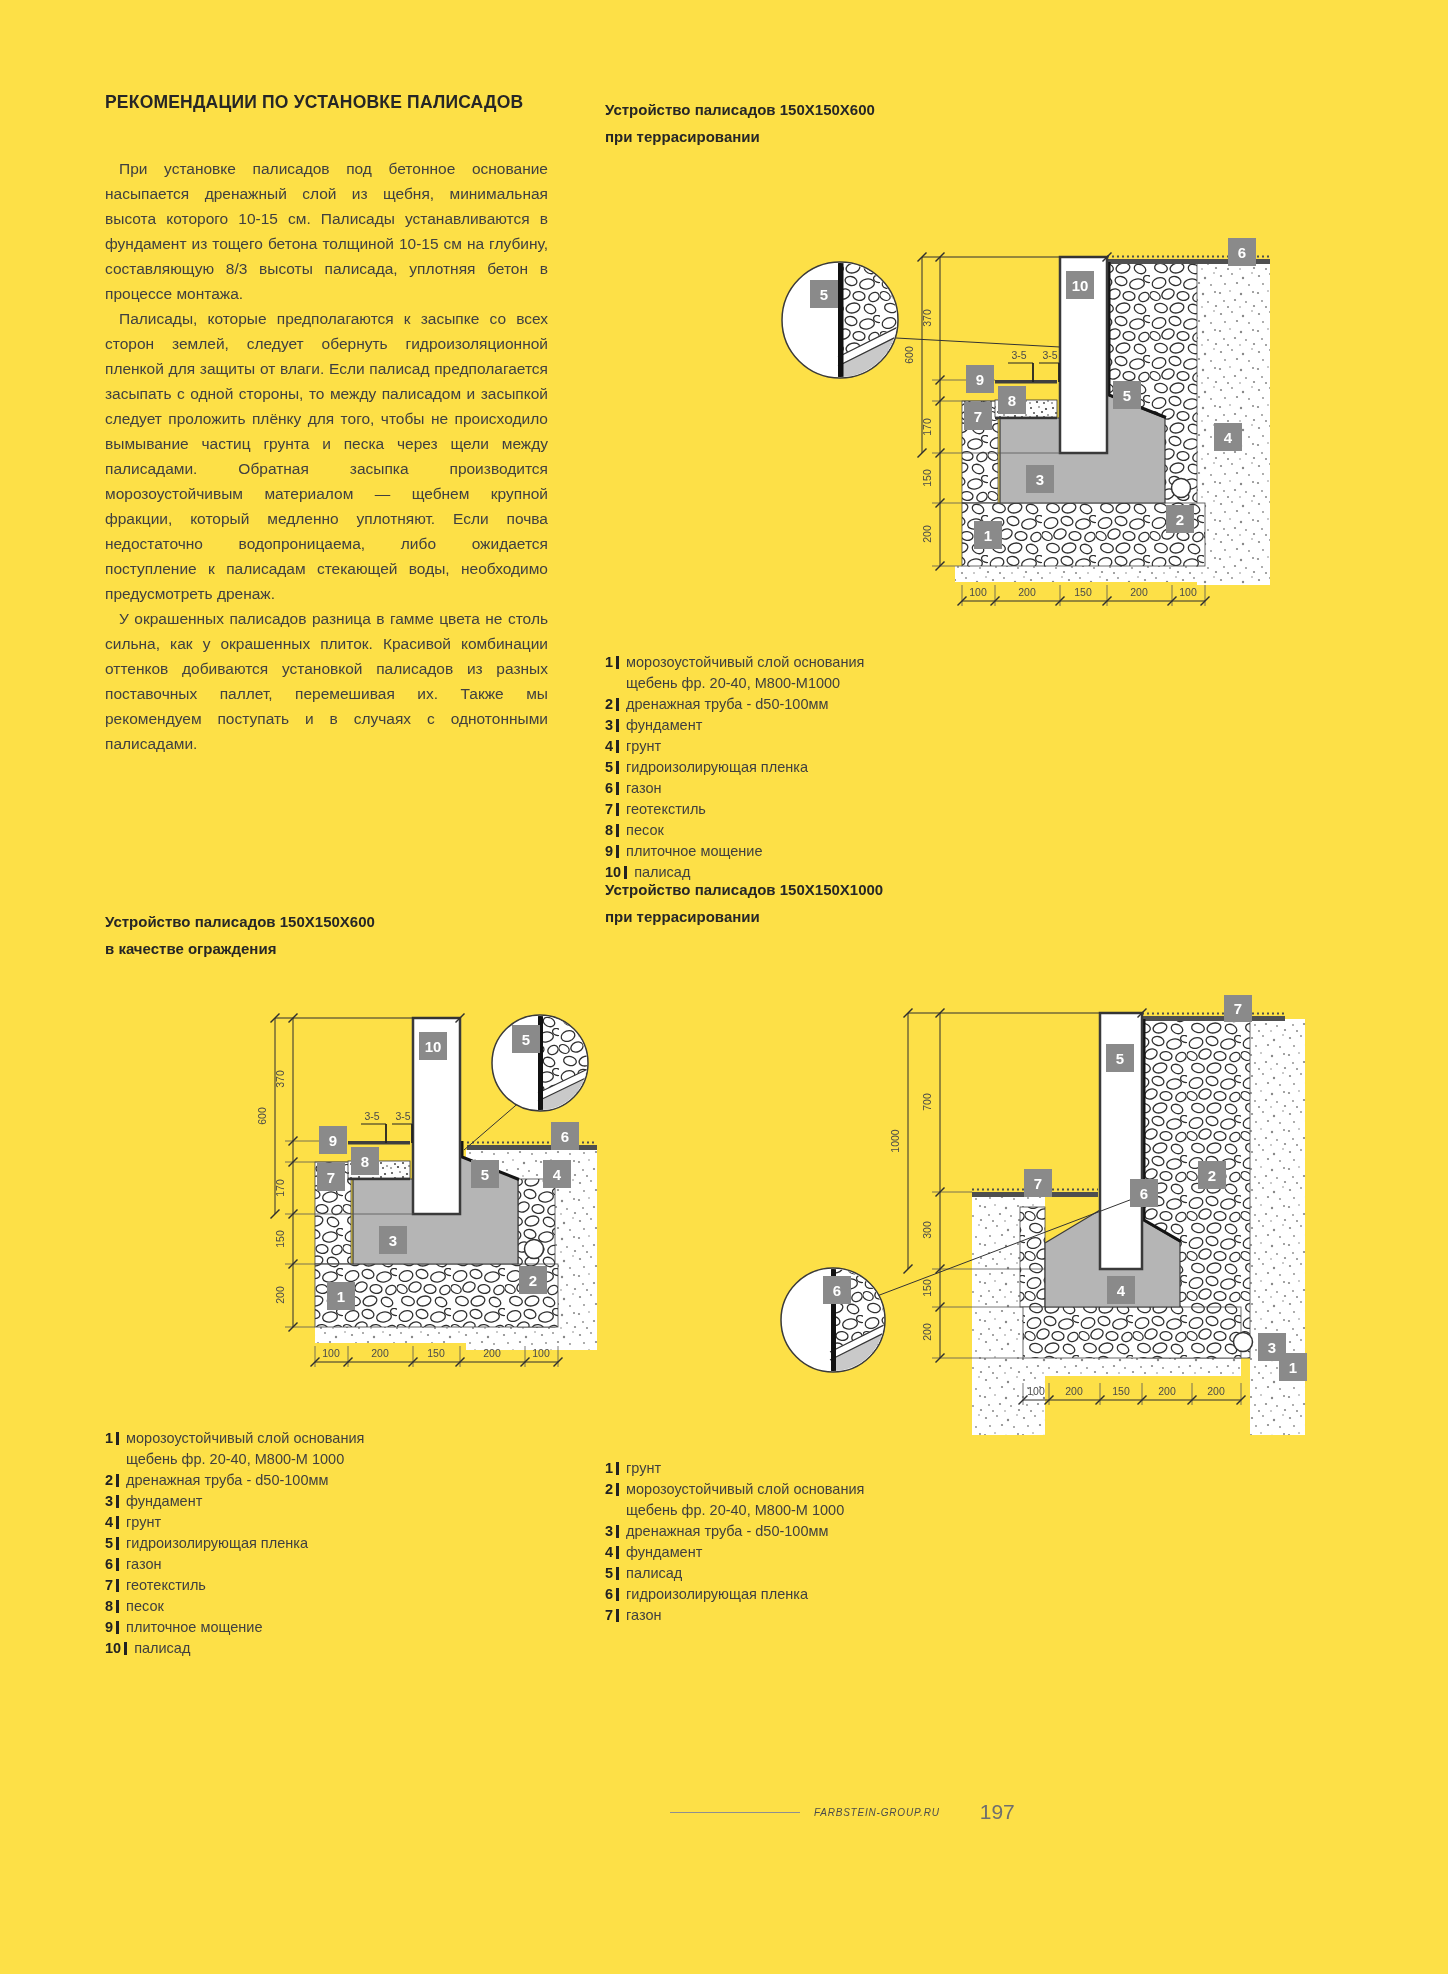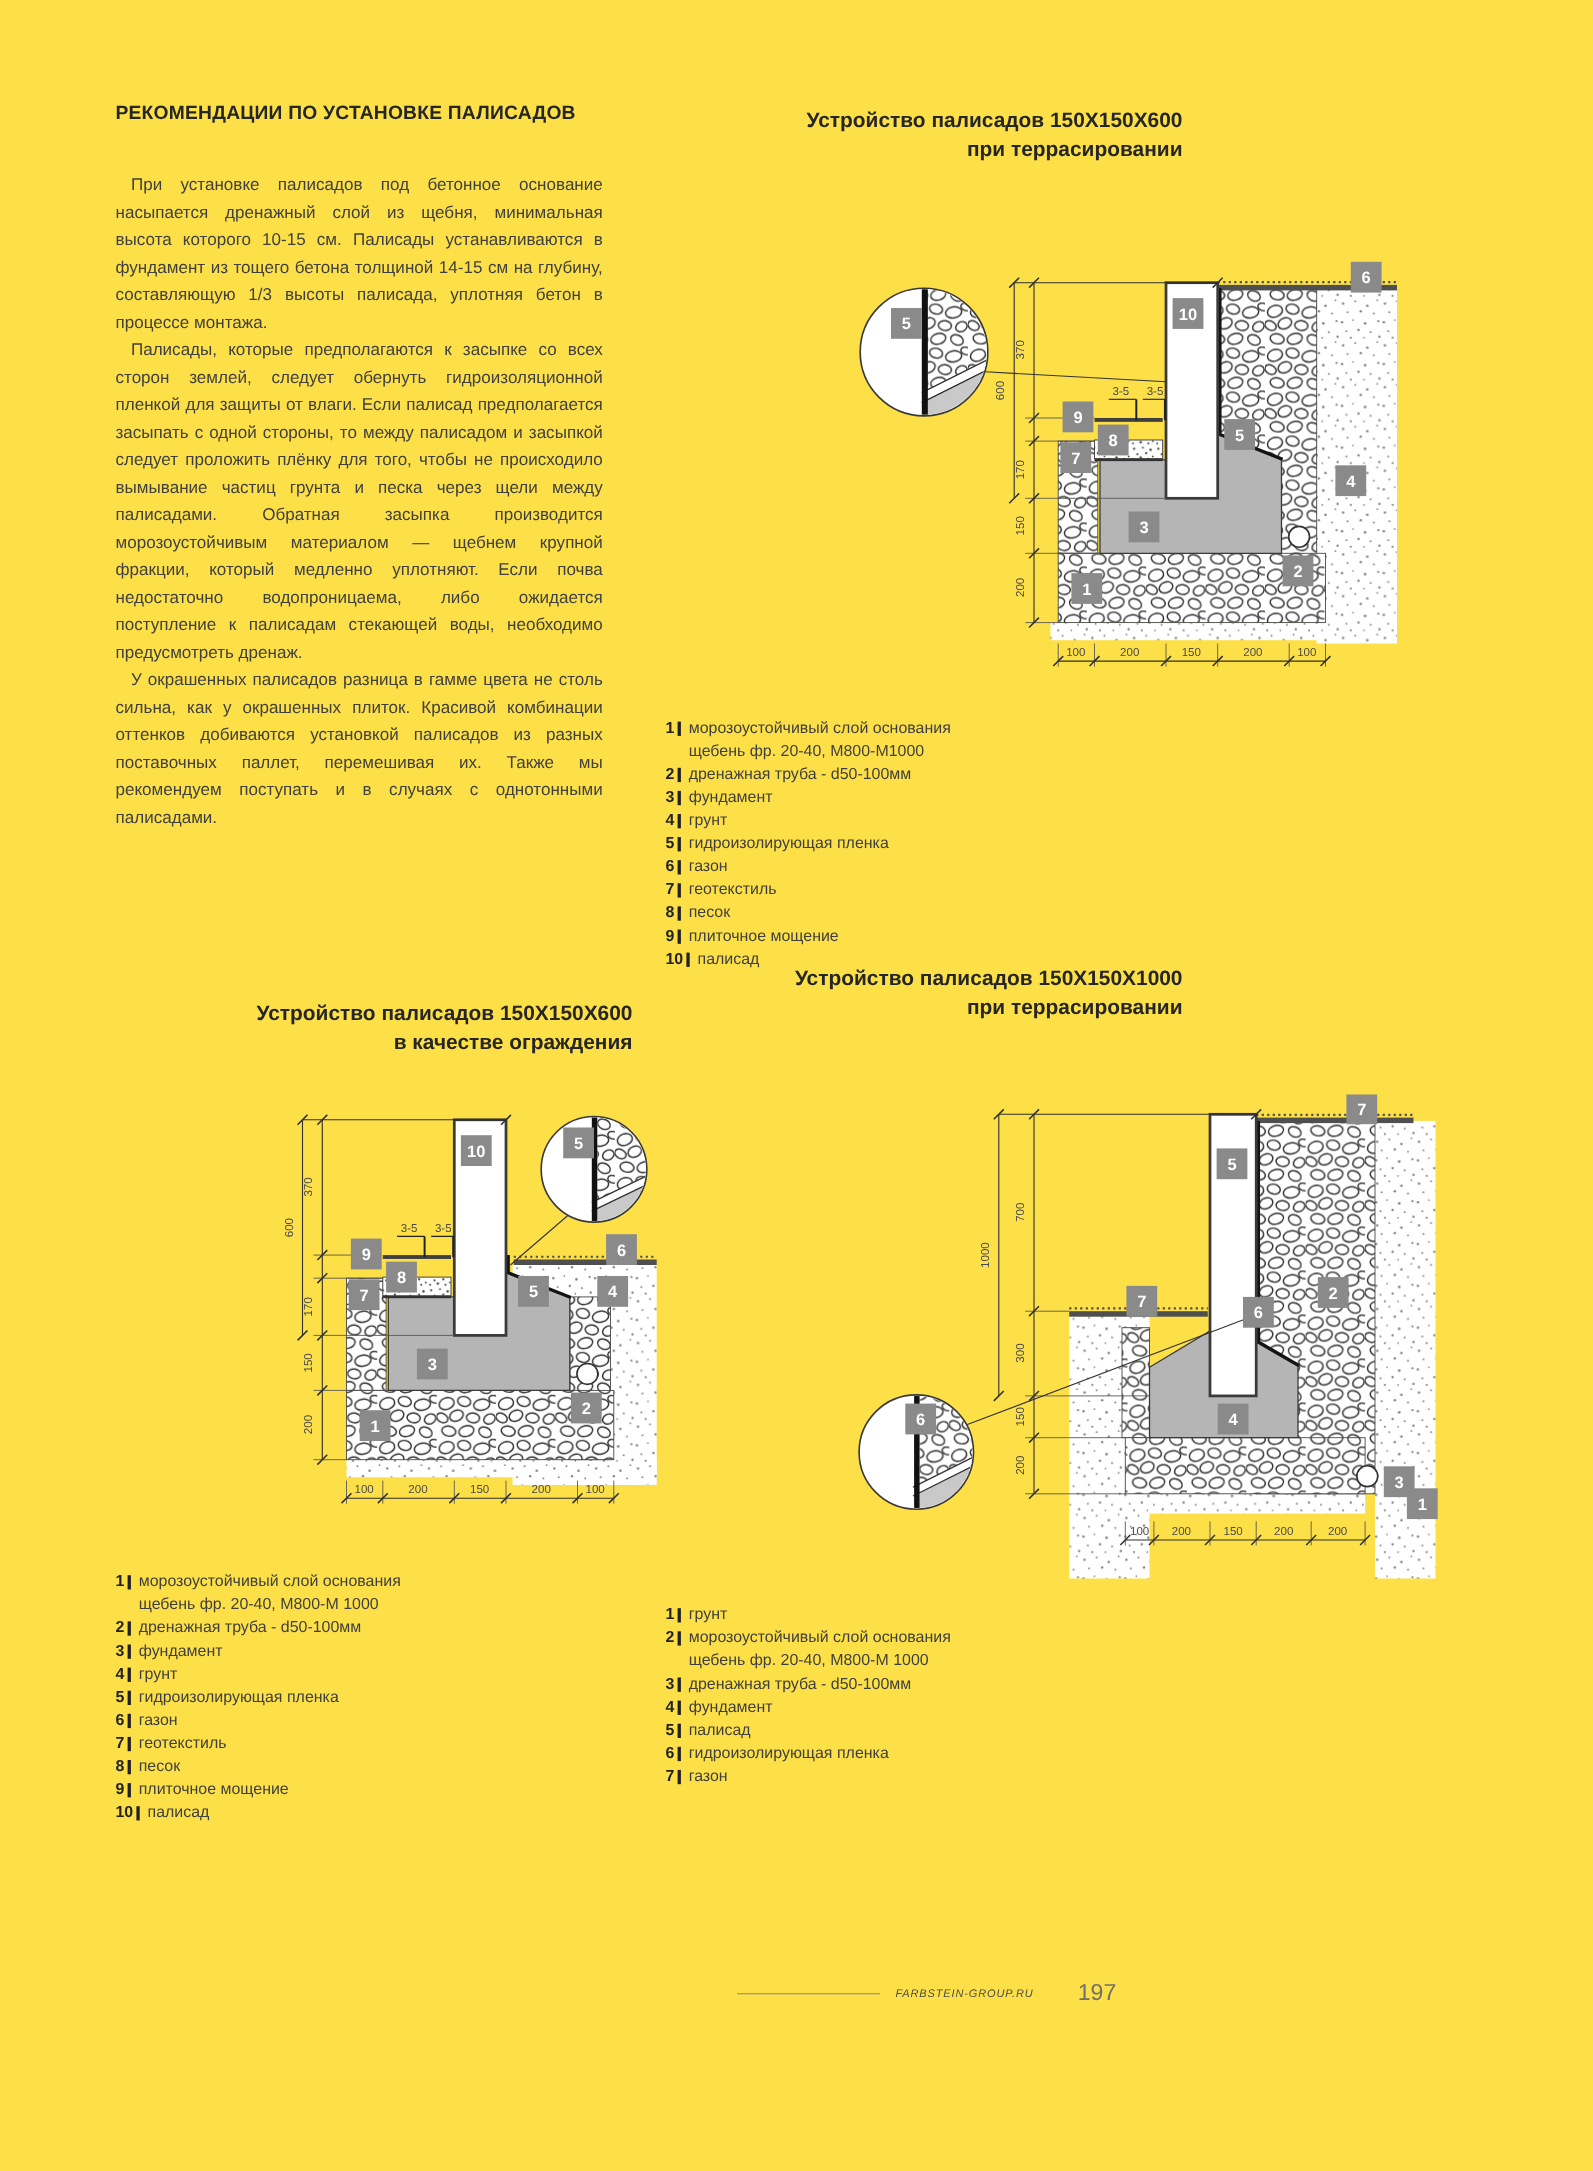--- a/index.html
+++ b/index.html
@@ -1,21 +1,21 @@
 <!DOCTYPE html>
 <html><head>
 <meta charset="utf-8">
 <style>
   html,body{margin:0;padding:0;background:#e8e8e8;}
   .page{position:relative;width:1448px;height:1974px;background:#fde047;margin:0 auto;
         font-family:"Liberation Sans","DejaVu Sans",sans-serif;color:#3c3c3c;overflow:hidden;}
   .abs{position:absolute;}
   .head{font-size:17.5px;font-weight:bold;color:#262626;letter-spacing:.2px;margin:0;}
   .article p{margin:0;text-indent:14px;text-align:justify;font-size:15.5px;line-height:25px;color:#404040;}
-  .dtitle{font-size:19px;font-weight:bold;color:#262626;line-height:27px;text-align:right;}
+  .dtitle{font-size:15px;font-weight:bold;color:#262626;line-height:27px;}
   .legend{font-size:14.5px;color:#3f3f3f;}
   .lg-row{display:flex;line-height:21px;align-items:flex-start;}
   .lg-num{font-weight:bold;color:#222222;}
   .lg-sep{width:3px;height:13px;background:#222222;margin:4px 7px 0 3px;flex:none;}
   .lg-text{white-space:pre-line;}
   .footer{display:flex;align-items:center;}
   .f-line{width:130px;border-top:1.5px solid #8f8f8f;margin-right:14px;}
   .f-site{font-size:10px;color:#4b4b4b;letter-spacing:.8px;font-style:italic;}
   .f-page{font-size:21px;color:#6f6f6f;margin-left:40px;}
   svg text{font-family:"Liberation Sans","DejaVu Sans",sans-serif;}
@@ -83,21 +83,21 @@
         <line x1="-4.5" y1="4.5" x2="4.5" y2="-4.5" stroke="#2f2f2f" stroke-width="1.4"></line>
       </g>
   </defs>
 </svg>
 
 <div class="page">
 
   <h1 class="abs head" style="left:105px;top:92px;width:470px">РЕКОМЕНДАЦИИ ПО УСТАНОВКЕ ПАЛИСАДОВ</h1>
 
   <div class="abs article" style="left:105px;top:156px;width:443px">
-    <p>При установке палисадов под бетонное основание насыпается дренажный слой из щебня, минимальная высота которого 10-15 см. Палисады устанавливаются в фундамент из тощего бетона толщиной 14-15 см на глубину, составляющую 1/3 высоты палисада, уплотняя бетон в процессе монтажа.</p>
+    <p>При установке палисадов под бетонное основание насыпается дренажный слой из щебня, минимальная высота которого 10-15 см. Палисады устанавливаются в фундамент из тощего бетона толщиной 10-15 см на глубину, составляющую 8/3 высоты палисада, уплотняя бетон в процессе монтажа.</p>
     <p>Палисады, которые предполагаются к засыпке со всех сторон землей, следует обернуть гидроизоляционной пленкой для защиты от влаги. Если палисад предполагается засыпать с одной стороны, то между палисадом и засыпкой следует проложить плёнку для того, чтобы не происходило вымывание частиц грунта и песка через щели между палисадами. Обратная засыпка производится морозоустойчивым материалом — щебнем крупной фракции, который медленно уплотняют. Если почва недостаточно водопроницаема, либо ожидается поступление к палисадам стекающей воды, необходимо предусмотреть дренаж.</p>
     <p>У окрашенных палисадов разница в гамме цвета не столь сильна, как у окрашенных плиток. Красивой комбинации оттенков добиваются установкой палисадов из разных поставочных паллет, перемешивая их. Также мы рекомендуем поступать и в случаях с однотонными палисадами.</p>
   </div>
 
   <div class="abs dtitle" style="left:605px;top:96px;width:470px">
     <div>Устройство палисадов 150X150X600</div>
     <div>при террасировании</div>
   </div>
 
   <svg class="abs" style="left:610px;top:195px" width="665" height="425" viewBox="0 0 665 425">

